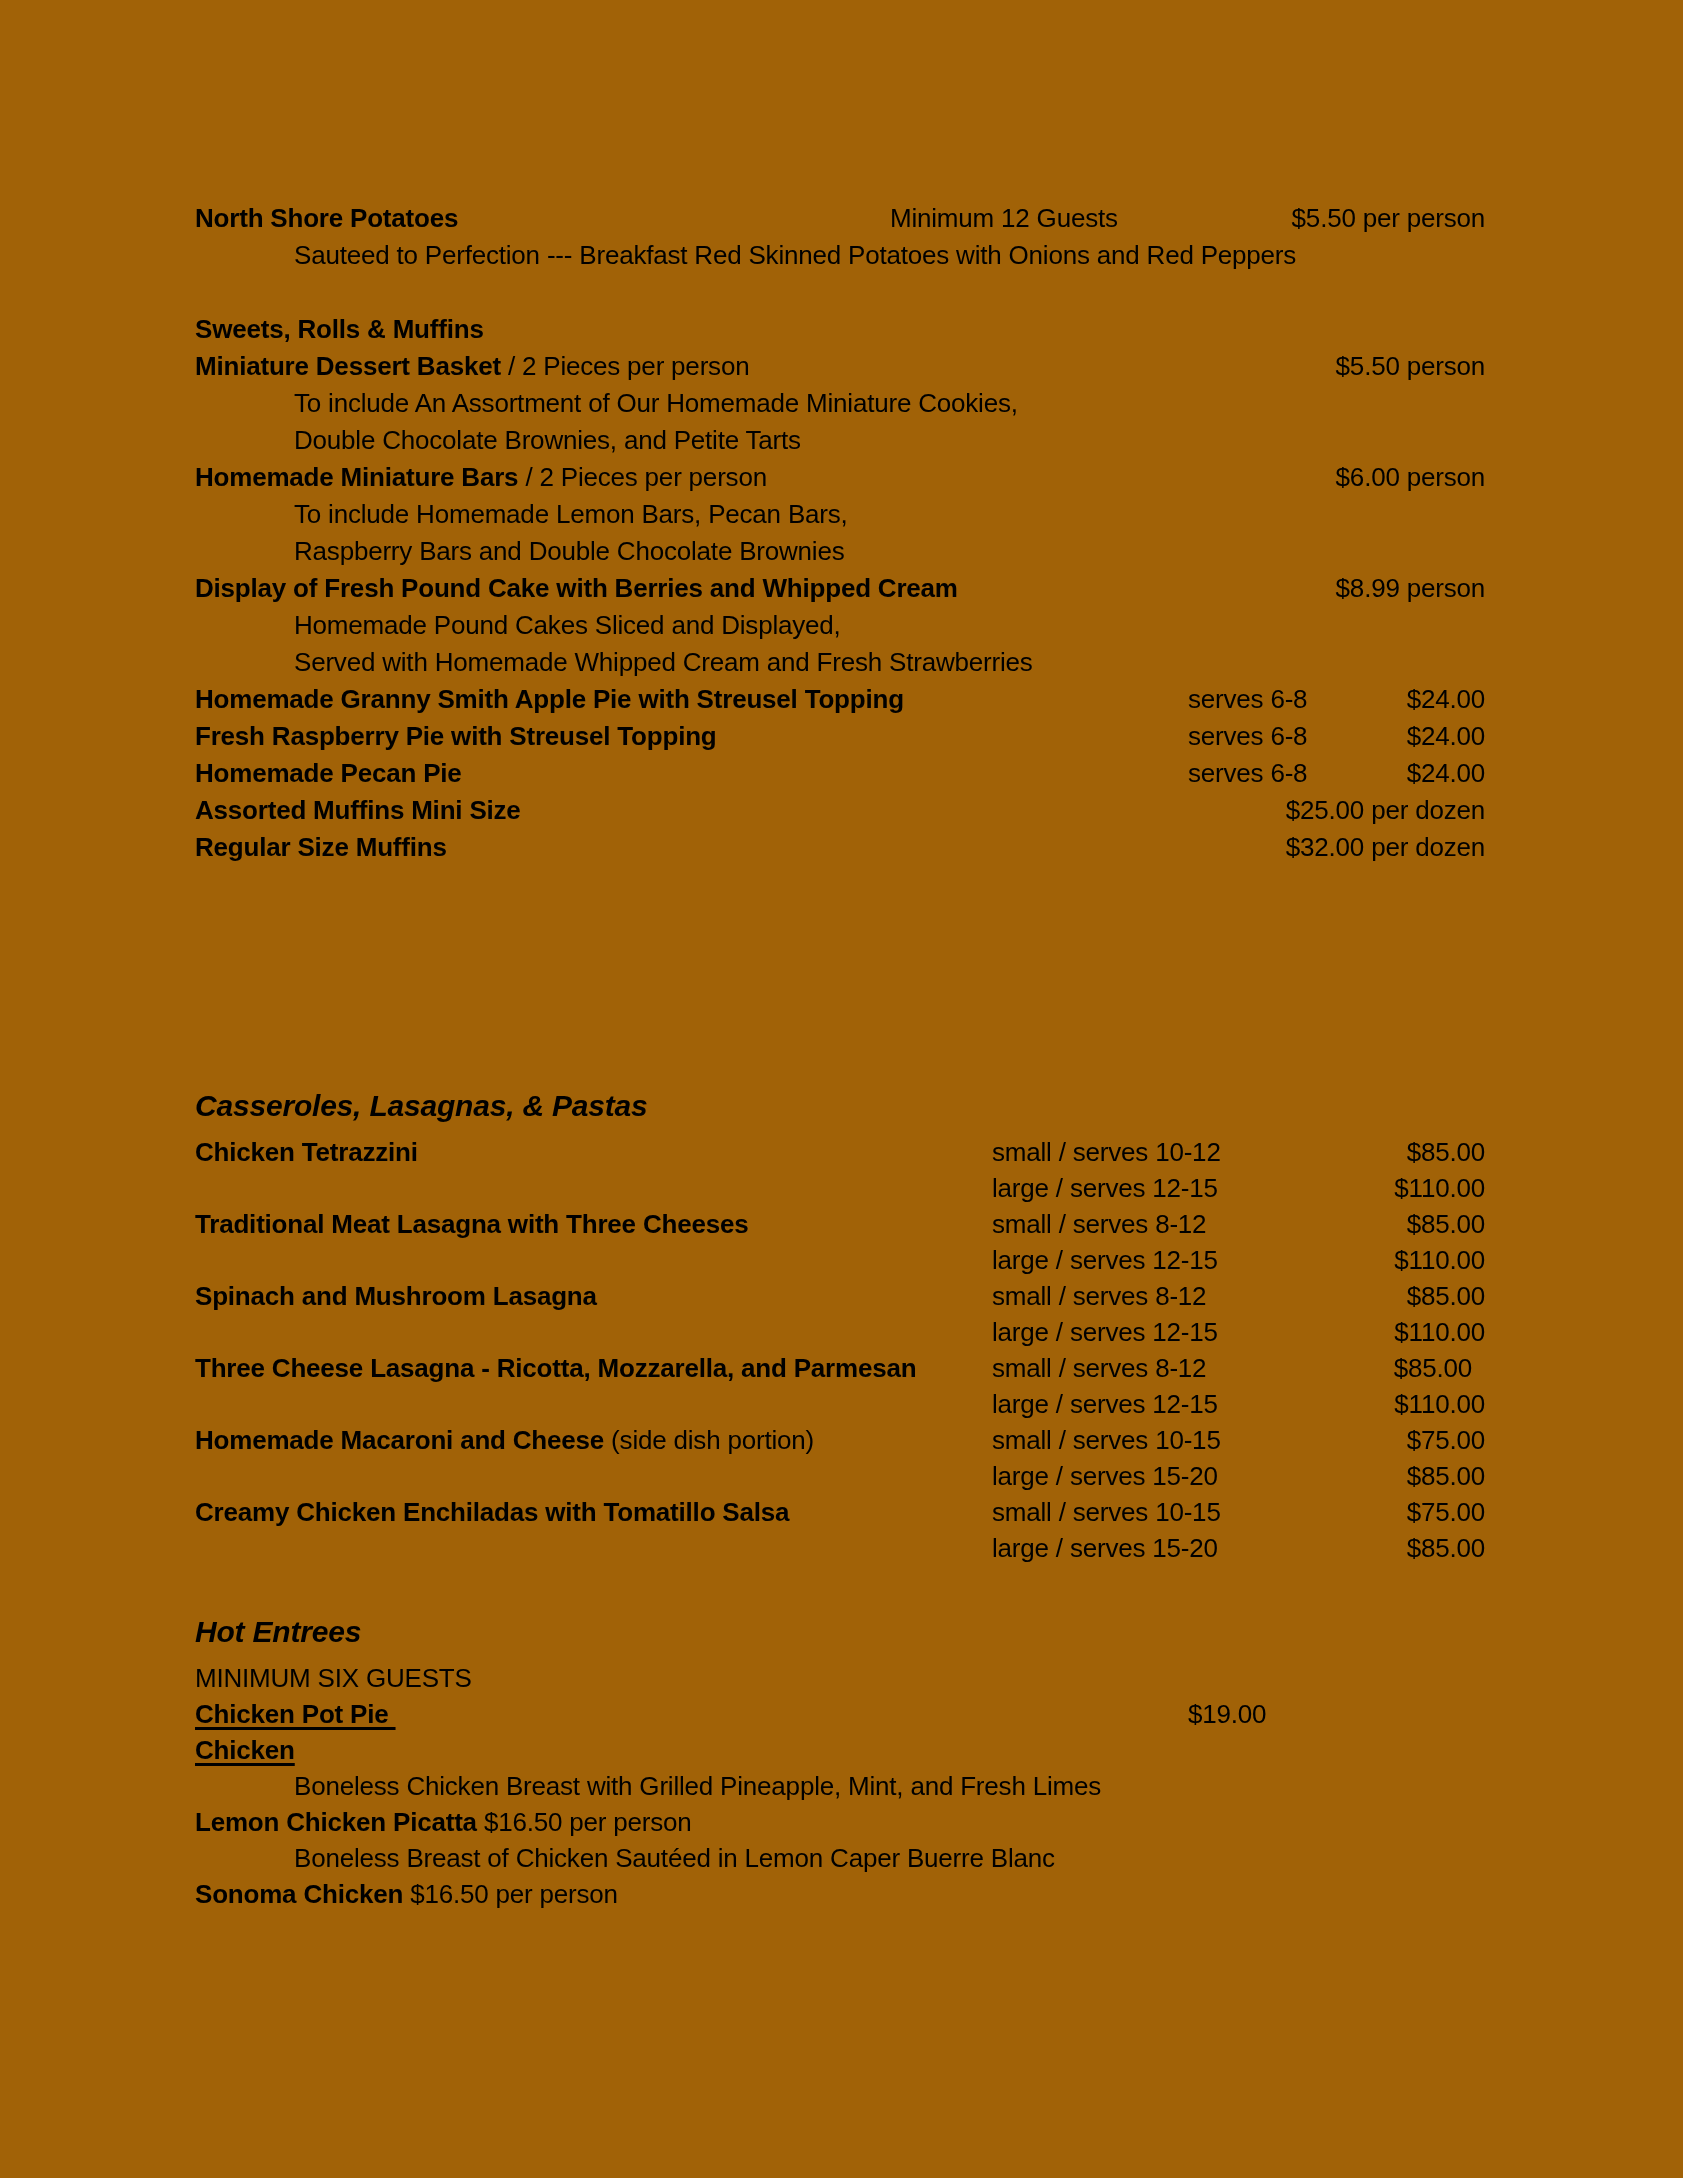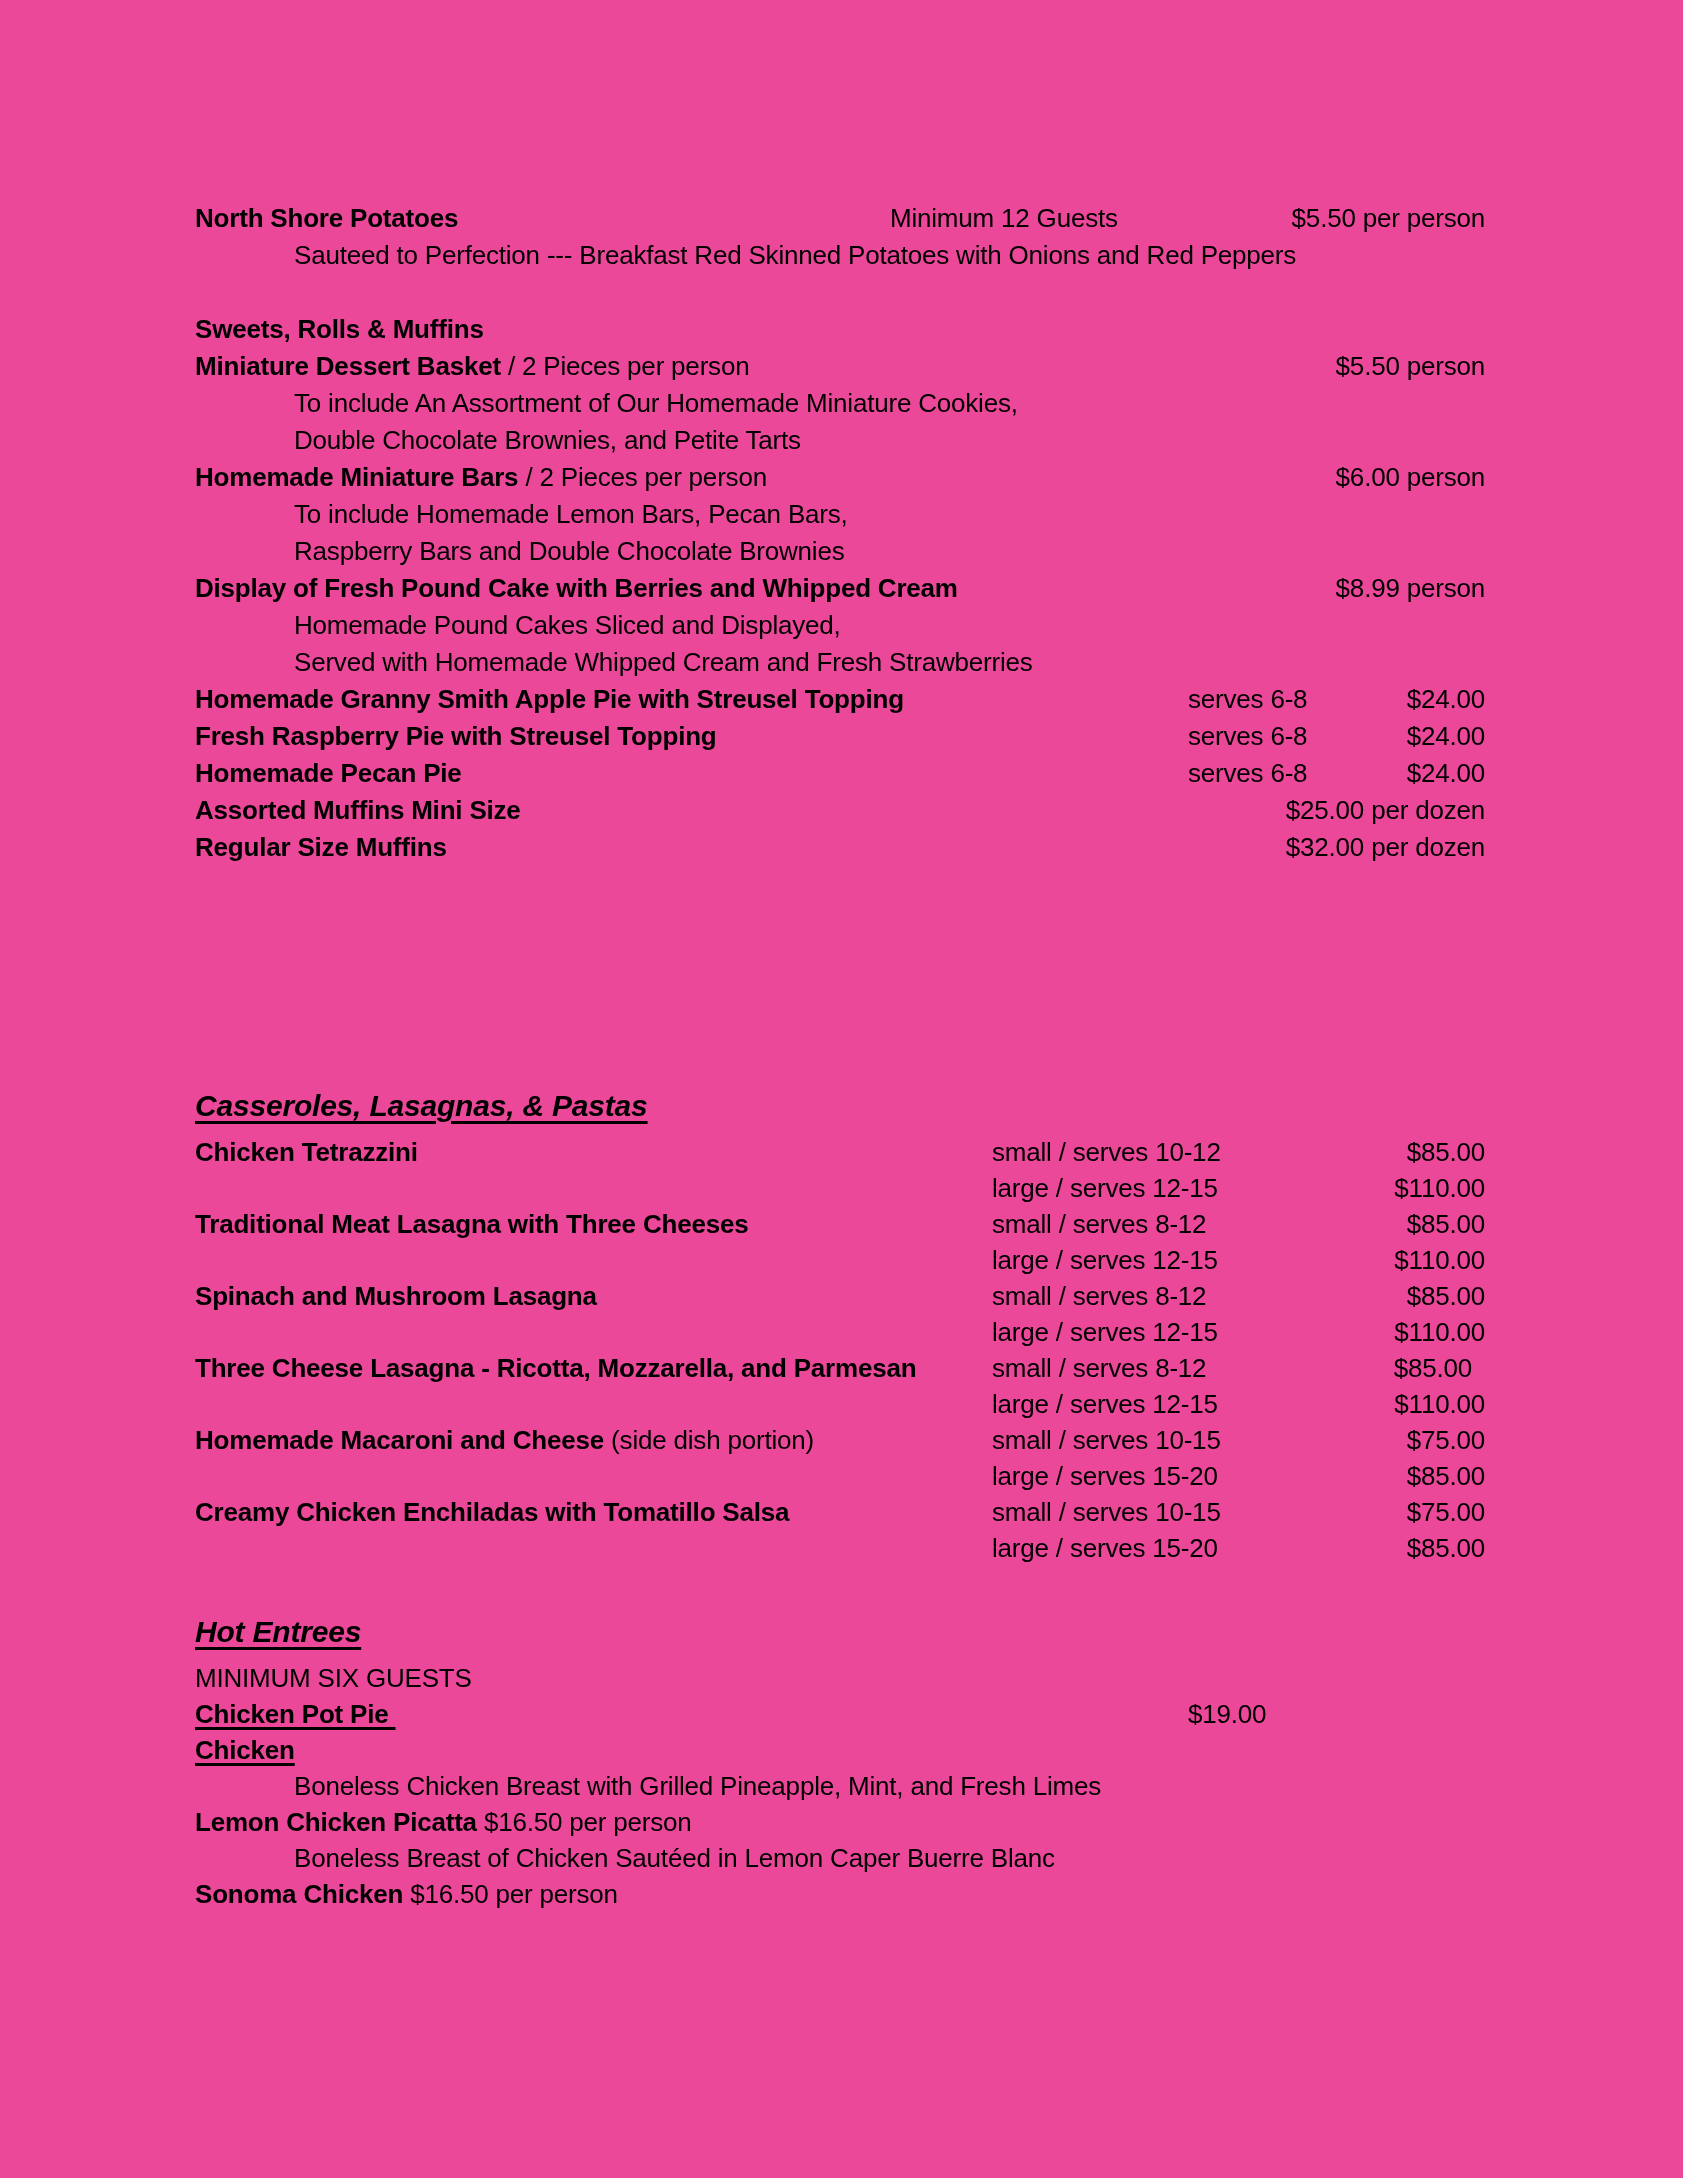--- a/index.html
+++ b/index.html
@@ -1,19 +1,19 @@
 <!DOCTYPE html>
 <html><head>
 <meta charset="utf-8">
 <style>
   html,body{margin:0;padding:0;background:#ffffff;}
   .page{
     position:relative;
     width:1683px;height:2178px;
-    background:#ec4899;
+    background:#a16207;
     color:#000000;
     font-family:"Liberation Sans",sans-serif;
     font-size:26px;
     letter-spacing:-0.2px;
     overflow:hidden;
   }
   .menu-section{position:absolute;left:195px;width:1290px;}
   #sec-a{top:200px;}
   #sec-b{top:1084px;}
   #sec-c{top:1610px;}
@@ -33,21 +33,20 @@
     text-decoration-thickness:2.5px;
     text-underline-offset:4px;
     white-space:pre;
     text-align:right;
   }
   .heading{
     height:50px;line-height:44px;
     font-size:30px;font-weight:bold;font-style:italic;
   }
   .heading-text{
-    text-decoration:underline;
     text-decoration-thickness:3px;
     text-underline-offset:5px;
   }
 </style>
 </head>
 <body>
 
 <div class="page">
 
   <section class="menu-section" id="sec-a">

